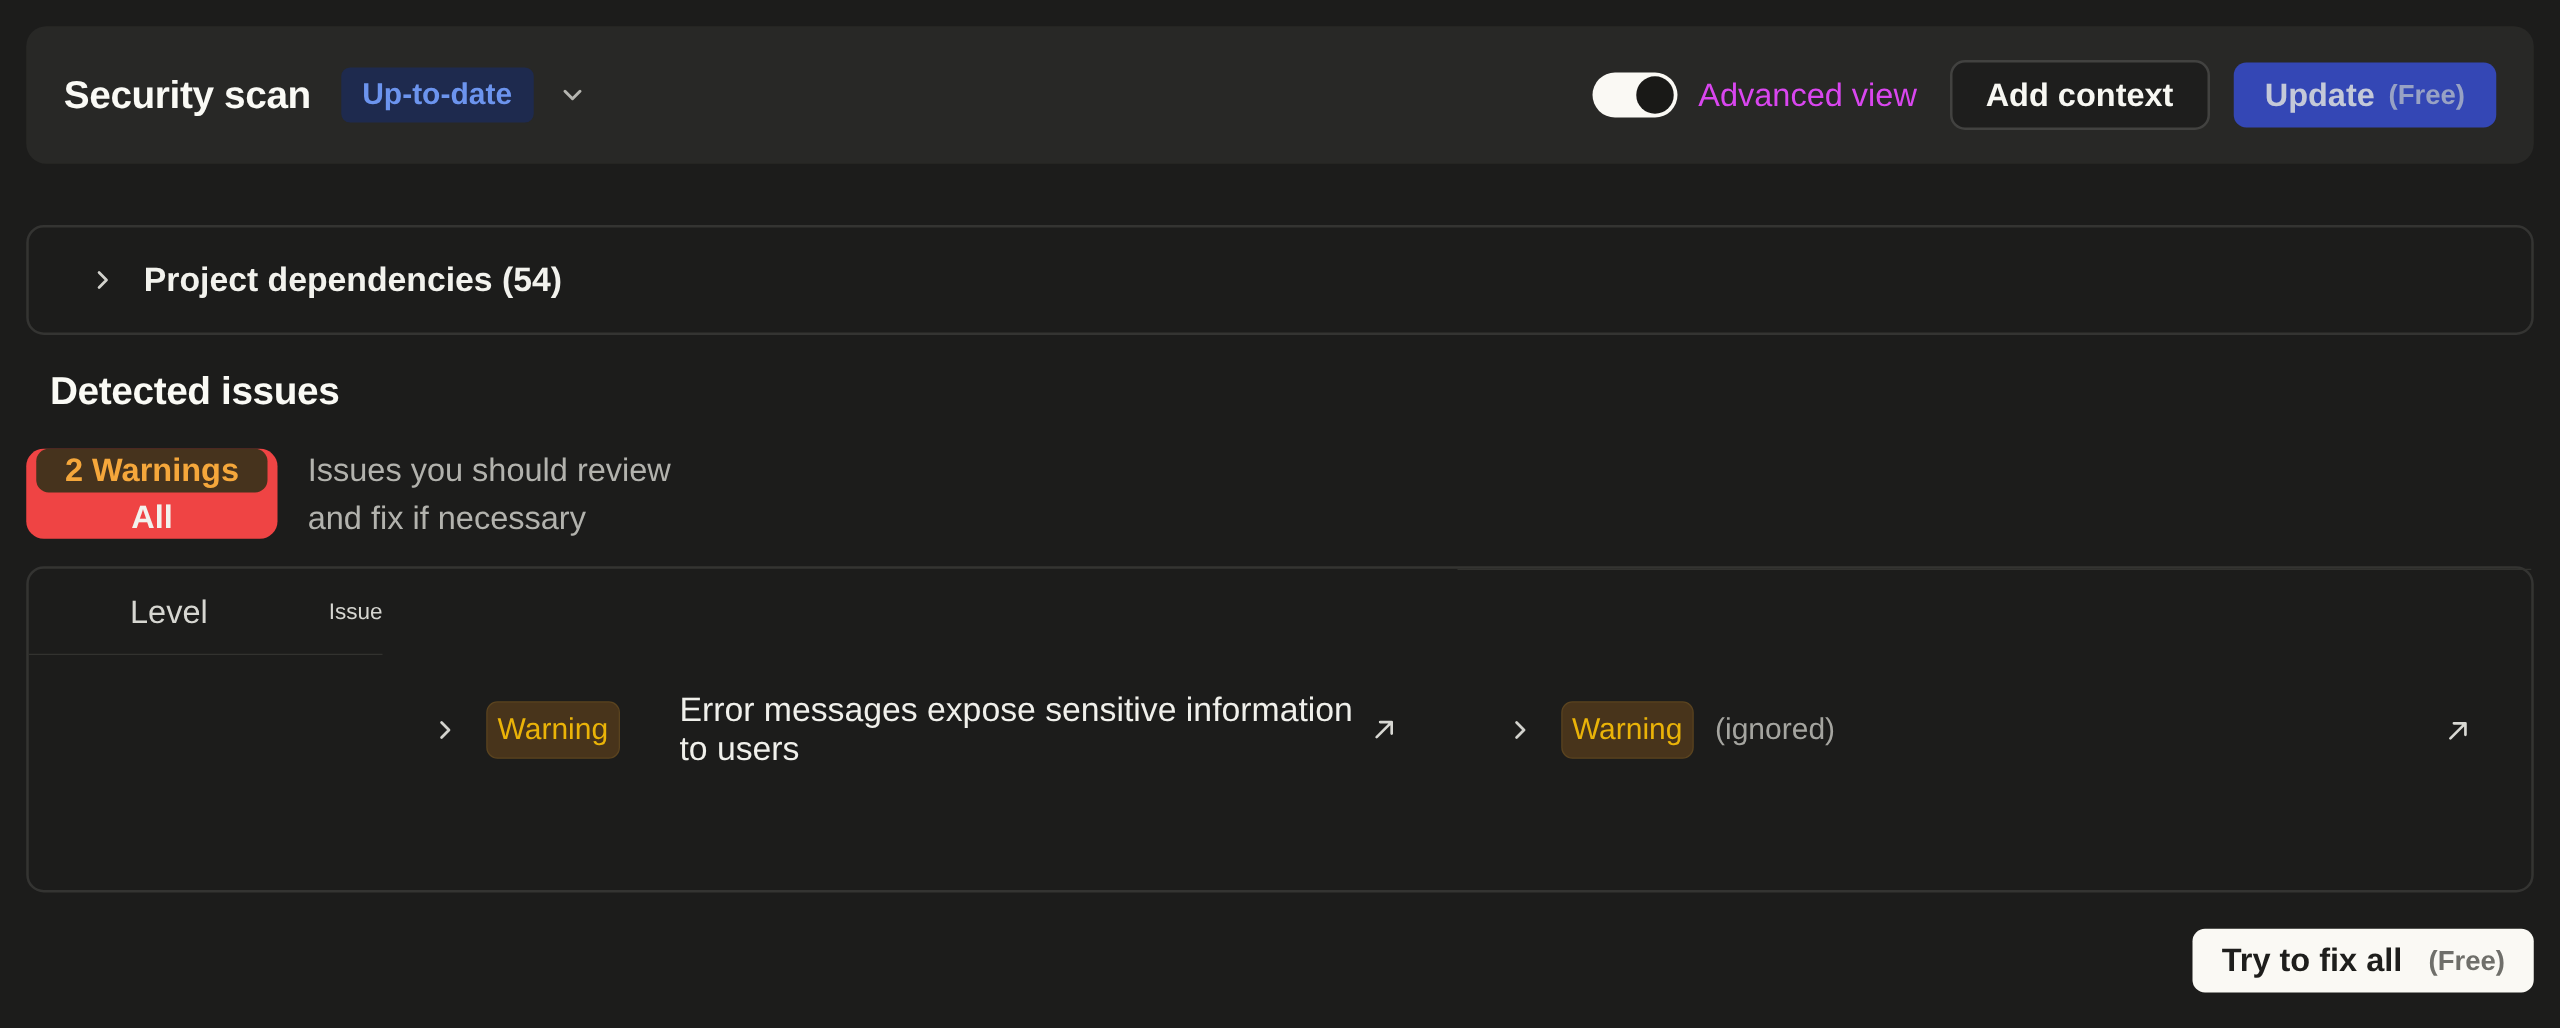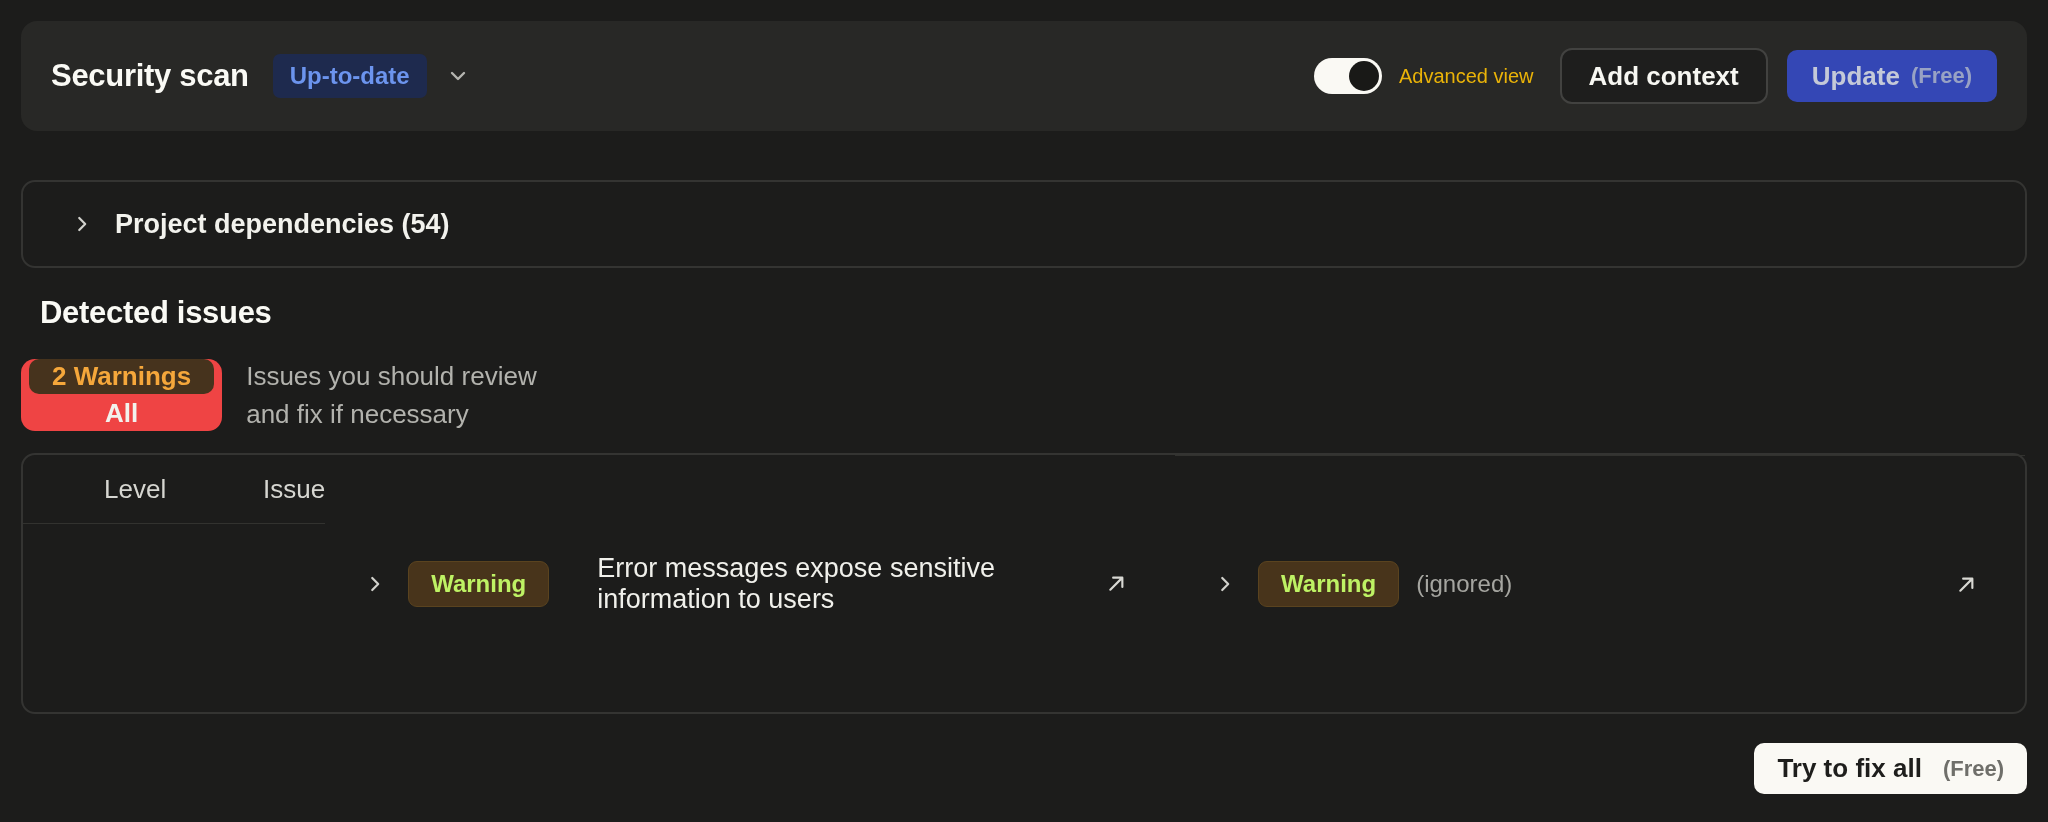--- a/index.html
+++ b/index.html
@@ -27,21 +27,21 @@
   .chev-down { margin-left:19px; color:#b5b5b0; display:flex; align-items:center; cursor:pointer; }
   .header-right { margin-left:auto; display:flex; align-items:center; }
   .toggle {
     position:relative; width:68px; height:36px; border-radius:18px;
     background:#faf9f4; cursor:pointer; flex:none;
   }
   .toggle .knob {
     position:absolute; right:3px; top:3px; width:30px; height:30px;
     border-radius:50%; background:#191917;
   }
-  .adv-label { margin-left:17px; font-size:20px; color:#eab308; }
+  .adv-label { margin-left:17px; font-size:26px; color:#d946ef; }
   .btn-add {
     margin-left:26px; height:56px; padding:16px 27px; display:flex; align-items:center;
     background:#1e1e1d; border:2px solid #424240; border-radius:12px;
     font-size:26px; font-weight:700; color:#f7f7f2; cursor:pointer;
   }
   .btn-update {
     margin-left:19px; height:52px; padding:0 25px; display:flex; align-items:center; gap:11px;
     background:#3447b5; border:none; border-radius:10px; cursor:pointer;
   }
   .btn-update .u-main { font-size:26px; font-weight:700; color:#c4c9d8; }
@@ -72,26 +72,26 @@
   .filter-desc { margin-left:24px; font-size:26px; line-height:38px; color:#b2b2ad; }
 
   
   .issues-table {
     position:absolute; left:21px; right:21px; top:453px; height:261px;
     border:2px solid #343432; border-radius:14px;
     display:flex; flex-direction:row;
   }
   .t-head { height:69px; flex:none; display:flex; align-items:center; border-bottom:1px solid #32322f; }
   .col-level { margin-left:81px; width:159px; font-size:26px; color:#d6d6d1; }
-  .col-issue { font-size:26px; color:#d6d6d1; }
+  .col-issue { font-size:18px; color:#d6d6d1; }
   .t-row { flex:1; display:flex; align-items:center; padding:0 45px 0 39px; }
   .t-row + .t-row { border-top:1px solid #32322f; }
   .warn-badge {
     margin-left:22px; background:#48341b; border:1px solid #5a431f; border-radius:9px;
-    padding:8px 22px; font-size:24px; font-weight:700; color:#bef264; flex:none;
+    padding:8px 8px; font-size:24px; font-weight:400; color:#eab308; flex:none;
   }
   .issue-text { margin-left:48px; font-size:27px; color:#f0f0eb; }
   .strike { text-decoration:line-through; text-decoration-thickness:2.5px; }
   .ignored-note { margin-left:17px; font-size:24px; color:#a5a5a0; }
   .row-link { margin-left:auto; color:#d8d8d3; display:flex; align-items:center; cursor:pointer; }
 
   
   .btn-fix-all {
     position:absolute; right:21px; top:743px; height:51px; padding:0 23px;
     background:#faf9f4; border:none; border-radius:10px;

